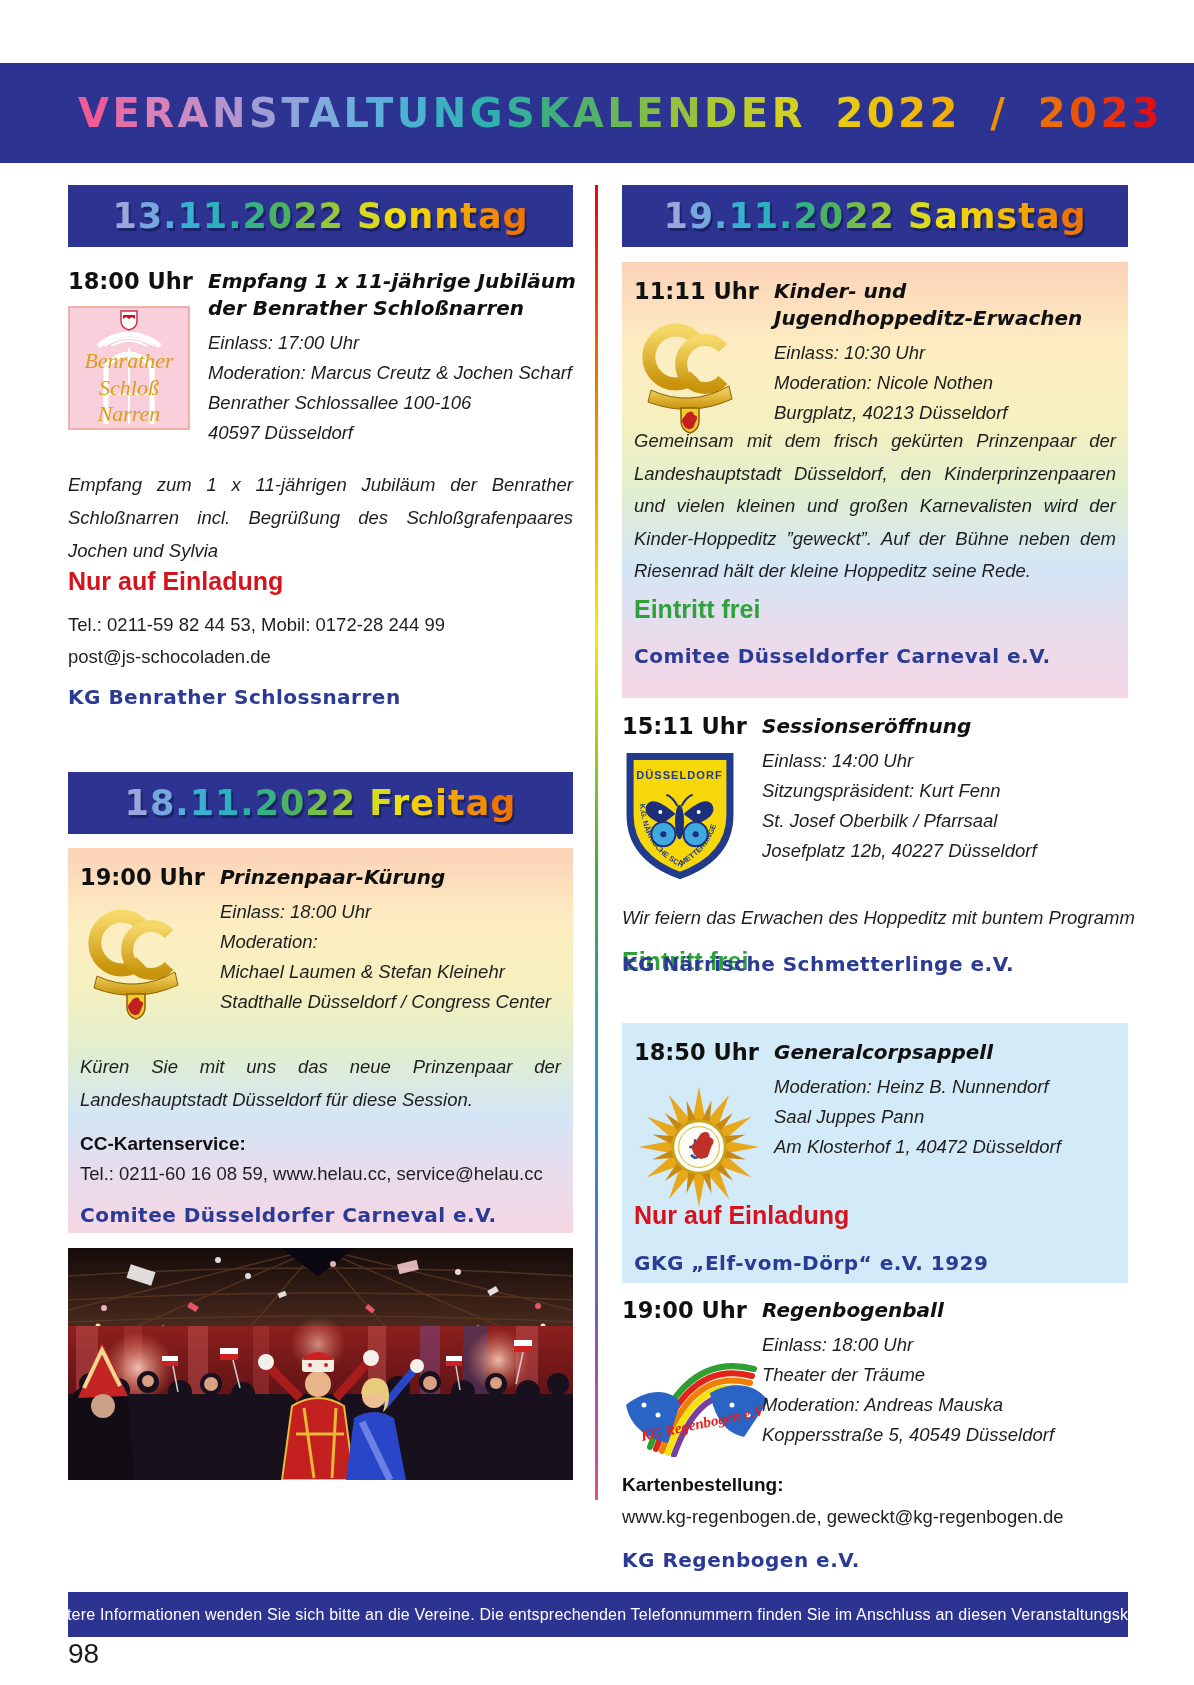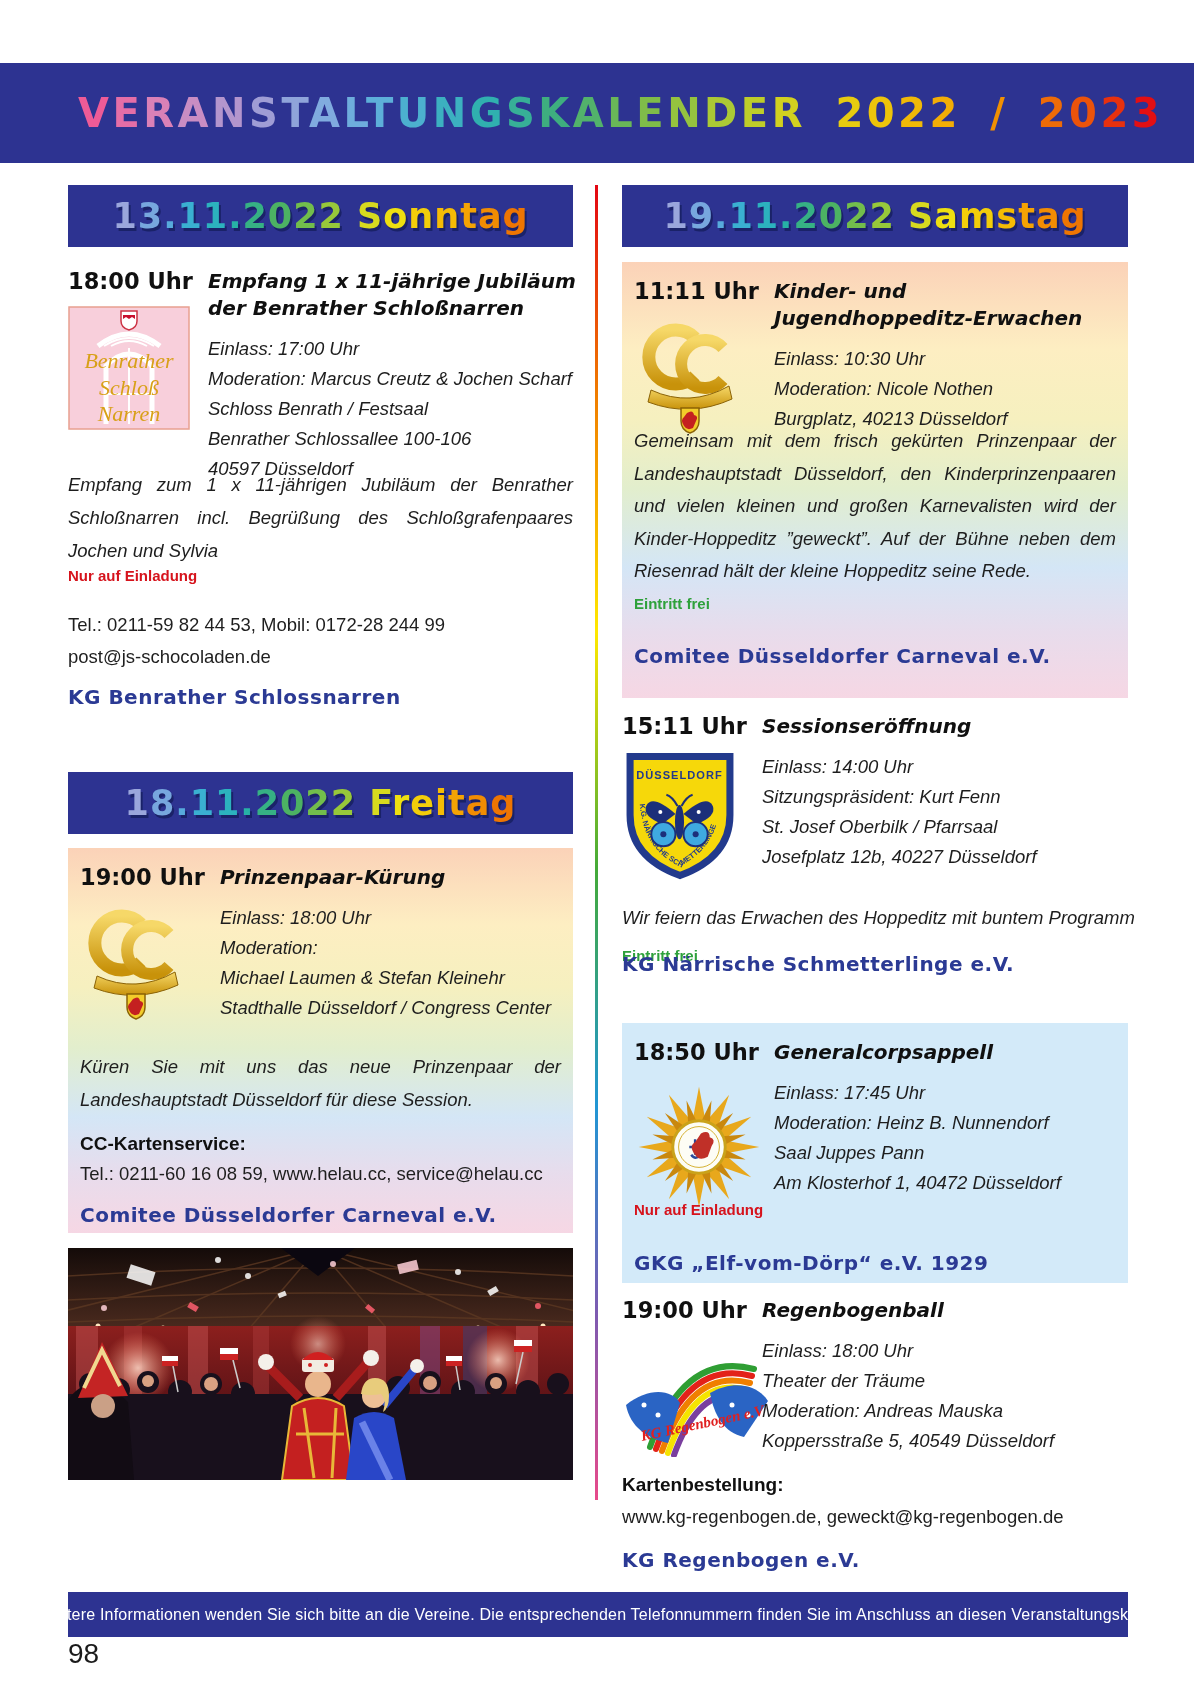--- a/index.html
+++ b/index.html
@@ -29,27 +29,27 @@
              letter-spacing:1px; white-space:nowrap; text-shadow:2px 3px 0 #1a2268; }
 
   .event-row { display:flex; }
   .time-col { width:140px; flex:0 0 auto; }
   .time { font-family:"DejaVu Sans", sans-serif; font-weight:bold; font-size:22.5px;
           color:#101010; white-space:nowrap; }
   .time-col svg { display:block; margin-top:12px; }
   .event-body { flex:1 1 auto;font-style:italic; }
   .event-title { font-family:"DejaVu Sans", sans-serif; font-weight:bold; font-size:20px;
                  line-height:27px; color:#101010; white-space:nowrap; }
-  .details { margin-top:12px; }
+  .details { margin-top:6px; }
   .detail { font-size:18.5px; color:#1e1e1e; line-height:30px; white-space:nowrap; }
 
   .desc { font-size:18.5px; font-style:italic; color:#1e1e1e; line-height:33px;
           text-align:justify; }
   .desc.nowrap { white-space:nowrap; text-align:left; }
-  .notice { font-weight:bold; font-size:15px; }
+  .notice { font-weight:bold; font-size:25px; }
   .notice.red { color:#d6131c; }
   .notice.green { color:#2ea13b; }
   .contact { font-size:18.5px; color:#1e1e1e; }
   .bold-label { font-weight:bold; font-size:19px; color:#101010; }
   .org { font-family:"DejaVu Sans", sans-serif; font-weight:bold; font-size:20px;
          color:#2b3a94; letter-spacing:0.5px; white-space:nowrap; }
 
   .gradient-block { background:linear-gradient(180deg,
       #fbd2b8 0%, #fdeec2 20%, #f6f0bf 36%, #e2eecd 52%,
       #d4e6f6 70%, #e8dcEC 85%, #f6d7e4 100%); }
@@ -99,21 +99,20 @@
         </svg>
       </div>
       <div class="event-body">
         <div class="event-title">
           <span>Empfang 1 x 11-jährige Jubiläum</span><br>
           <span>der Benrather Schloßnarren</span>
         </div>
         <div class="details">
           <div class="detail">Einlass: 17:00 Uhr</div>
           <div class="detail">Moderation: Marcus Creutz &amp; Jochen Scharf</div>
-          <div class="detail">Schloss Benrath / Festsaal</div>
           <div class="detail">Benrather Schlossallee 100-106</div>
           <div class="detail">40597 Düsseldorf</div>
         </div>
       </div>
     </div>
 
     <div class="abs desc" style="top:283px">Empfang zum 1 x 11-jährigen Jubiläum der Benrather Schloßnarren incl. Begrüßung des Schloßgrafenpaares Jochen und Sylvia</div>
 
     <div class="abs notice red" style="top:382px">Nur auf Einladung</div>
 
@@ -420,21 +419,20 @@
             </g>
             <circle r="27" fill="#fdfdf5" stroke="#caa21a" stroke-width="3"></circle>
             <circle r="21" fill="none" stroke="#d4b030" stroke-width="1"></circle>
             <path d="M-4,-8 v16 M-10,0 h12 M-8,8 q4,6 10,0" stroke="#2a4a9a" stroke-width="2.5" fill="none"></path>
             <path d="M2,-14 q9,-4 9,4 q7,2 2,9 l-4,11 q-9,5 -13,-2 q-7,-9 0,-13 z" fill="#c03028"></path>
           </svg>
         </div>
         <div class="event-body">
           <div class="event-title">Generalcorpsappell</div>
           <div class="details">
-            <div class="detail">Einlass: 17:45 Uhr</div>
             <div class="detail">Moderation: Heinz B. Nunnendorf</div>
             <div class="detail">Saal Juppes Pann</div>
             <div class="detail">Am Klosterhof 1, 40472 Düsseldorf</div>
           </div>
         </div>
       </div>
       <div class="block-inner notice red" style="top:178px">Nur auf Einladung</div>
       <div class="block-inner org" style="top:228px">GKG „Elf-vom-Dörp“ e.V. 1929</div>
     </div>
 

